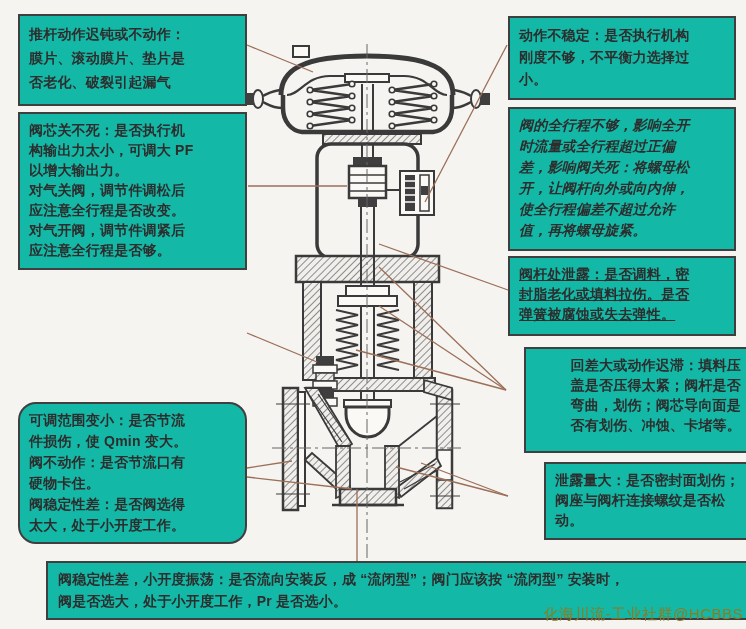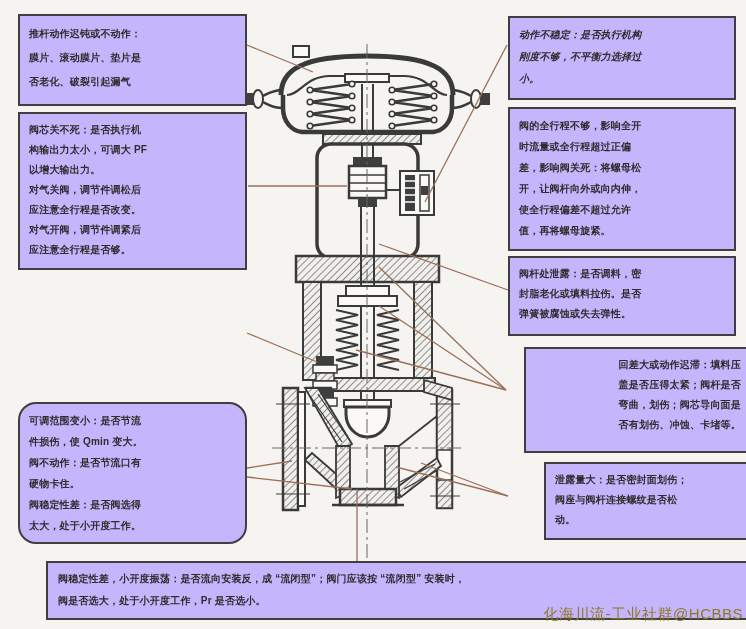--- a/index.html
+++ b/index.html
@@ -6,22 +6,22 @@
   body{
     width:746px;height:629px;position:relative;
     background:#f6f4f1;
     font-family:"Liberation Sans","DejaVu Sans",sans-serif;
     overflow:hidden;
   }
   #stage{position:absolute;left:0;top:0;width:746px;height:629px;}
   svg.diagram{position:absolute;left:0;top:0;}
   .abox{
     position:absolute;box-sizing:border-box;
-    border:2px solid #3f3f3f;background:#c4b5fd;
-    color:#2d2d2d;font-weight:700;font-size:10px;
+    border:2px solid #3f3f3f;background:#14b8a6;
+    color:#2d2d2d;font-weight:700;font-size:14px;
     padding:6px 9px;white-space:pre-line;
     letter-spacing:.2px;
   }
   .watermark{
     position:absolute;right:3px;bottom:5px;
     color:#8f7a22;font-weight:400;font-size:15px;
     letter-spacing:.5px;
   }
 </style>
 </head>
@@ -195,32 +195,32 @@
 应注意全行程是否够。</div>
 
 
 <div class="abox" style="left:18px;top:402px;width:229px;height:142px;line-height:21px;border-radius:18px;">可调范围变小：是否节流
 件损伤，使 Qmin 变大。
 阀不动作：是否节流口有
 硬物卡住。
 阀稳定性差：是否阀选得
 太大，处于小开度工作。</div>
 
-<div class="abox" style="left:508px;top:16px;width:228px;height:84px;line-height:22px;font-style:italic;">动作不稳定：是否执行机构
+<div class="abox" style="left:508px;top:16px;width:228px;height:84px;line-height:22px;">动作不稳定：是否执行机构
 刚度不够，不平衡力选择过
 小。</div>
 
-<div class="abox" style="left:508px;top:107px;width:228px;height:144px;line-height:21px;">阀的全行程不够，影响全开
+<div class="abox" style="left:508px;top:107px;width:228px;height:144px;line-height:21px;font-style:italic;">阀的全行程不够，影响全开
 时流量或全行程超过正偏
 差，影响阀关死：将螺母松
 开，让阀杆向外或向内伸，
 使全行程偏差不超过允许
 值，再将螺母旋紧。</div>
 
-<div class="abox" style="left:508px;top:256px;width:228px;height:80px;line-height:20px;">阀杆处泄露：是否调料，密
+<div class="abox" style="left:508px;top:256px;width:228px;height:80px;line-height:20px;text-decoration:underline;">阀杆处泄露：是否调料，密
 封脂老化或填料拉伤。是否
 弹簧被腐蚀或失去弹性。</div>
 
 <div class="abox" style="left:524px;top:347px;width:228px;height:106px;line-height:20px;text-align:right;">回差大或动作迟滞：填料压
 盖是否压得太紧；阀杆是否
 弯曲，划伤；阀芯导向面是
 否有划伤、冲蚀、卡堵等。</div>
 
 <div class="abox" style="left:532px;top:462px;width:228px;height:78px;line-height:20px;margin-left:12px;">泄露量大：是否密封面划伤；
 阀座与阀杆连接螺纹是否松

